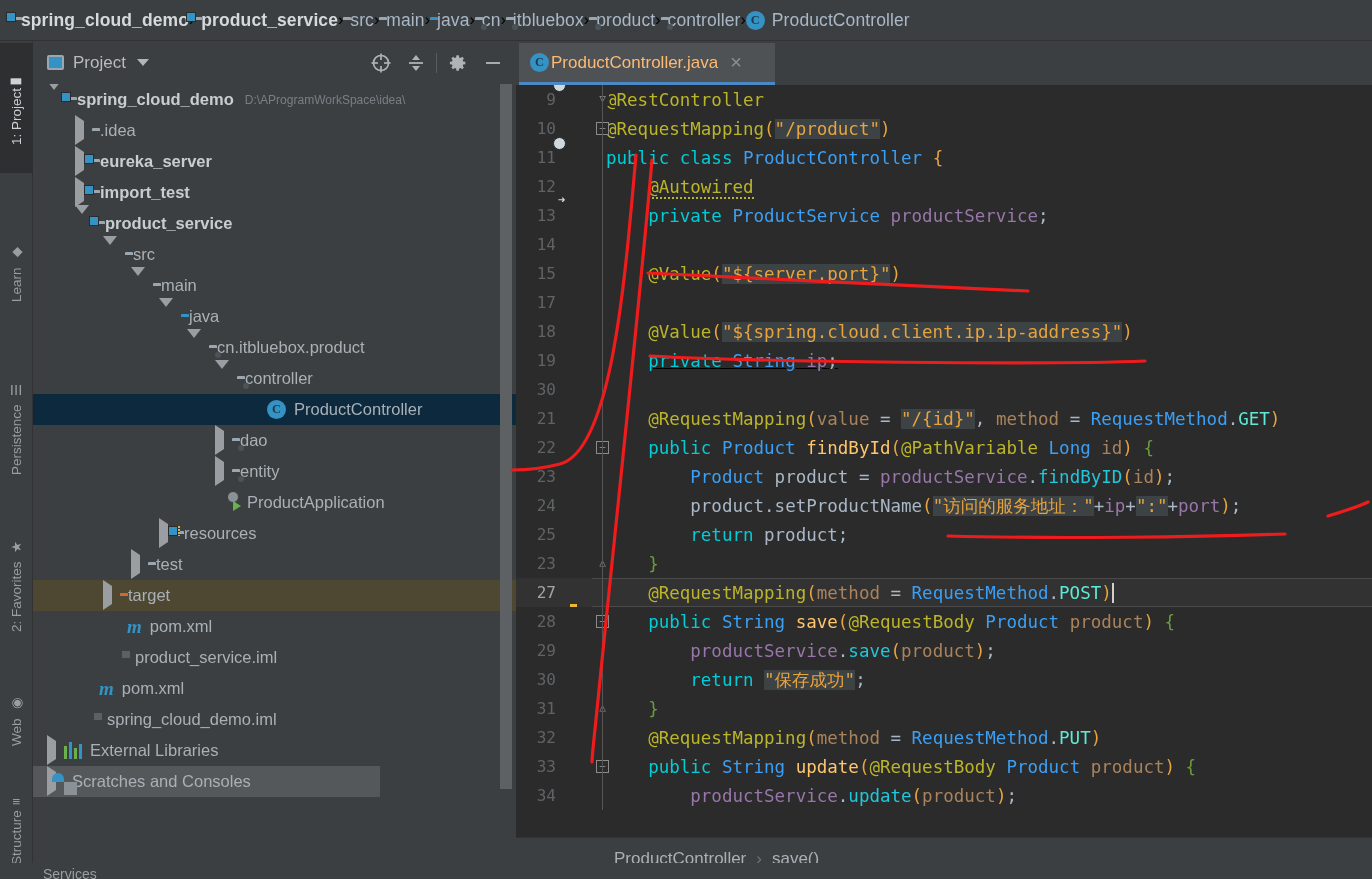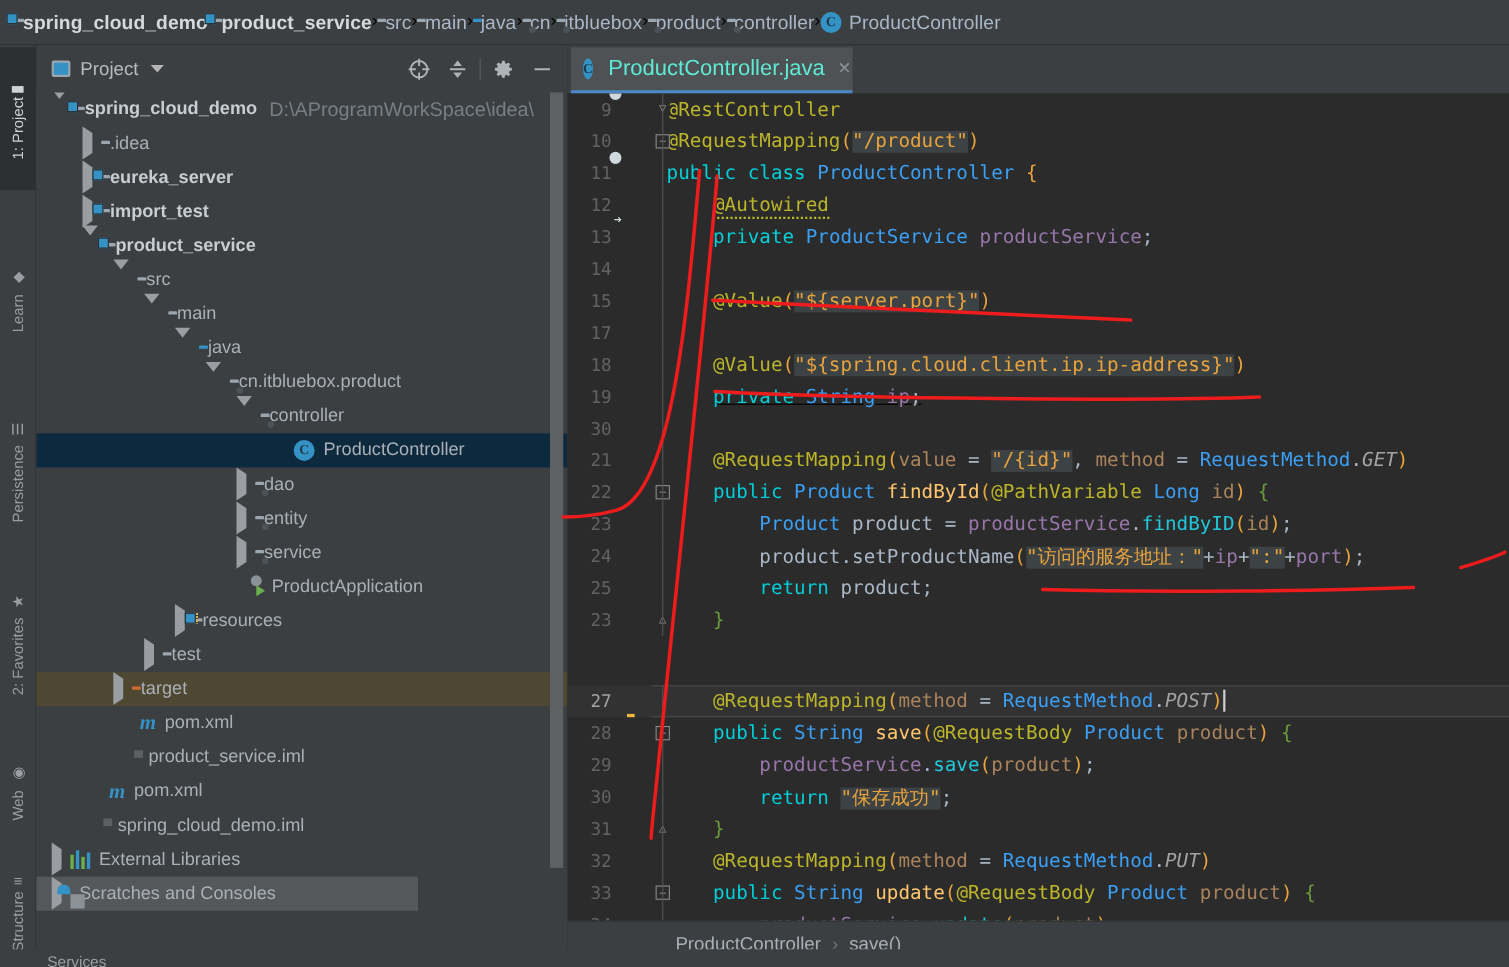--- a/index.html
+++ b/index.html
@@ -112,21 +112,21 @@
     width:0;height:0;border-top:6px solid transparent;border-bottom:6px solid transparent;
     border-left:9px solid #9a9da1;
   }
   .arrow-d {
     width:0;height:0;border-left:7px solid transparent;border-right:7px solid transparent;
     border-top:9px solid #9a9da1;
   }
   .twspace { width:16px; }
   .tlabel { margin-left:8px; }
   .tlabel.b { font-weight:bold; color:#c8cdd1; }
-  .tpath { margin-left:11px; color:#777f86; font-size:18px; }
+  .tpath { margin-left:11px; color:#777f86; font-size:12px; }
   .m-icon { color:#3592c4; font-weight:bold; font-style:italic; font-size:19px;
             font-family:"Liberation Serif", serif; }
   .iml-icon { width:15px;height:18px; background:#9aa7b0; position:relative; border-radius:1px; }
   .iml-icon::after{content:"";position:absolute;right:-3px;bottom:0;width:8px;height:7px;background:#5c6063;}
   .lib-icon { display:flex; gap:2px; align-items:flex-end; height:17px; }
   .lib-icon i { width:3px; display:block; }
   .spring-icon { width:20px;height:20px;border-radius:50%;background:#3592c4;position:relative; }
   .spring-icon::after{content:"";position:absolute;right:-2px;top:-2px;width:0;height:0;
     border-left:8px solid #6ab04c;border-top:5px solid transparent;border-bottom:5px solid transparent;}
   .spring-icon::before{content:"";position:absolute;right:0;bottom:0;width:10px;height:10px;
@@ -151,32 +151,32 @@
     position:absolute; left:516px; top:41px; width:856px; height:838px; background:#2b2b2b;
   }
   #tabbar {
     position:relative; height:44px; background:#3c3f41;
   }
   #tab {
     position:absolute; left:3px; top:2px; width:256px; height:42px;
     background:#4e5254; display:flex; align-items:center; padding:0 11px;
     border-bottom:3px solid #4a88c7;
   }
-  #tab .tabtext { font-size:20px; color:#5eead4; margin-left:14px; }
+  #tab .tabtext { font-size:17px; color:#fdba74; margin-left:2px; }
   #tab .tabclose { margin-left:12px; color:#8c9196; font-size:20px; }
 
   #code {
     position:absolute; left:0; top:44px; width:856px; height:752px;
     background:#2b2b2b; overflow:hidden;
   }
   .line {
     position:relative; height:29px; display:flex; align-items:center;
     font-family:"DejaVu Sans Mono", monospace; font-size:17.5px; white-space:pre;
   }
-  .line.cur { background:#323232;margin-top:45px; }
+  .line.cur { background:#323232; }
   .line.cur::before, .line.cur::after {
     content:""; position:absolute; left:76px; right:0; height:1px; background:#4a4a4a;
   }
   .line.cur::before { top:0; } .line.cur::after { bottom:0; }
   .gutter {
     width:76px; flex:0 0 76px; height:29px; position:relative;
     display:flex; align-items:center; justify-content:flex-start;
   }
   .lnum {
     position:absolute; left:8px; width:32px; text-align:right;
@@ -210,21 +210,21 @@
   .anno { color:#bbb529; }
   .str { color:#e8a33d; background:#3d4244; }
   .type { color:#3ba0f5; }
   .field { color:#9876aa; }
   .meth { color:#ffc66d; }
   .methc { color:#1fc8db; }
   .param { color:#a9835c; }
   .ident { color:#a9b7c6; }
   .brc { color:#e8a33d; }
   .brc2 { color:#6a9c3f; }
-  .cnst { color:#a3a3a3; font-style:italic; }
+  .cnst { color:#5eead4; }
   .squig { border-bottom:2px dotted #bbb529; }
   .caret { display:inline-block; width:2px; height:20px; background:#d0d0d0;
            vertical-align:-4px; }
 
   #editor-status {
     position:absolute; left:0; top:796px; width:856px; height:42px;
     background:#3c3f41; display:flex; align-items:center; padding-left:98px;
     font-size:17px; color:#a9b0b6; border-top:1px solid #323232;
   }
   #editor-status .sep { margin:0 10px; color:#6e7376; }
@@ -424,25 +424,20 @@
         </div>
         <div class="trow" style="padding-left: 182px;">
           <span class="tw"><span class="arrow-r"></span></span>
           <span class="ico"><span class="folder pkg"></span></span>
           <span class="tlabel">dao</span>
         </div>
         <div class="trow" style="padding-left: 182px;">
           <span class="tw"><span class="arrow-r"></span></span>
           <span class="ico"><span class="folder pkg"></span></span>
           <span class="tlabel">entity</span>
-        </div>
-        <div class="trow" style="padding-left: 182px;">
-          <span class="tw"><span class="arrow-r"></span></span>
-          <span class="ico"><span class="folder pkg"></span></span>
-          <span class="tlabel">service</span>
         </div>
         <div class="trow" style="padding-left: 182px;">
           <span class="tw twspace"></span>
           <span class="ico"><span class="spring-icon"></span></span>
           <span class="tlabel">ProductApplication</span>
         </div>
         <div class="trow" style="padding-left: 126px;">
           <span class="tw"><span class="arrow-r"></span></span>
           <span class="ico"><span class="folder module res-folder"><span class="bars"></span></span></span>
           <span class="tlabel">resources</span>

